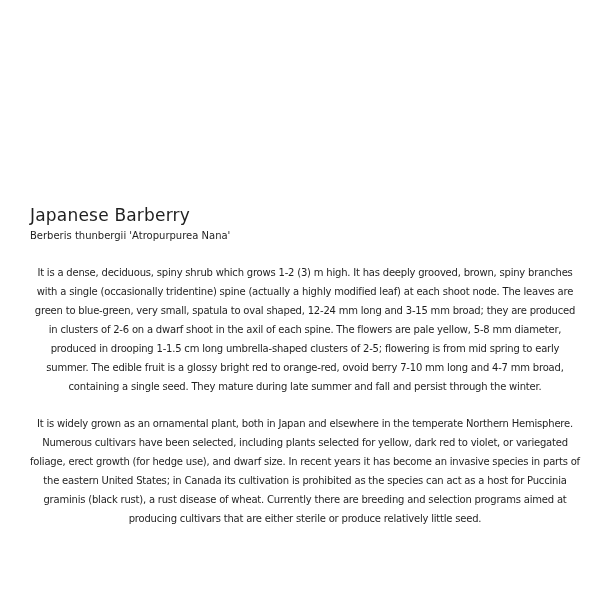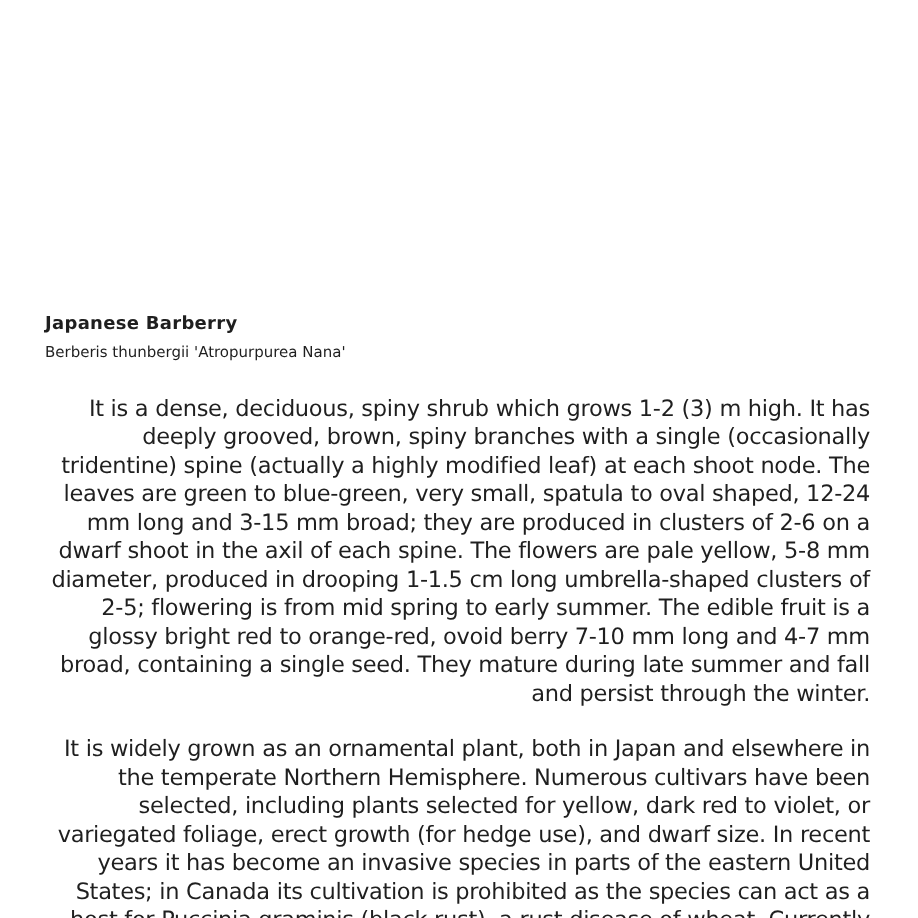--- a/index.html
+++ b/index.html
@@ -14,39 +14,39 @@
     color: #1f1f1f;
     overflow: hidden;
   }
   .page {
     box-sizing: border-box;
     width: 612px;
     height: 612px;
     padding: 205px 30px 0 30px;
   }
   .title {
-    font-size: 12px;
-    font-weight: 700;
+    font-size: 17px;
+    font-weight: 400;
     letter-spacing: 0.2px;
     margin: 0 0 4px 0;
     line-height: 20px;
   }
   .subtitle {
     font-size: 10px;
     font-weight: 400;
     margin: 0 0 20px 0;
     line-height: 14px;
   }
   .body-text p {
-    font-size: 15px;
+    font-size: 10px;
     line-height: 19px;
     letter-spacing: -0.2px;
     margin: 0 0 18px 0;
     max-width: 550px;
-    text-align: right;
+    text-align: center;
   }
 </style>
 </head>
 <body>
 
 <div class="page">
   <h1 class="title">Japanese Barberry</h1>
   <div class="subtitle">Berberis thunbergii 'Atropurpurea Nana'</div>
   <div class="body-text">
     <p>It is a dense, deciduous, spiny shrub which grows 1-2 (3) m high. It has deeply grooved, brown, spiny branches with a single (occasionally tridentine) spine (actually a highly modified leaf) at each shoot node. The leaves are green to blue-green, very small, spatula to oval shaped, 12-24 mm long and 3-15 mm broad; they are produced in clusters of 2-6 on a dwarf shoot in the axil of each spine. The flowers are pale yellow, 5-8 mm diameter, produced in drooping 1-1.5 cm long umbrella-shaped clusters of 2-5; flowering is from mid spring to early summer. The edible fruit is a glossy bright red to orange-red, ovoid berry 7-10 mm long and 4-7 mm broad, containing a single seed. They mature during late summer and fall and persist through the winter.</p>

